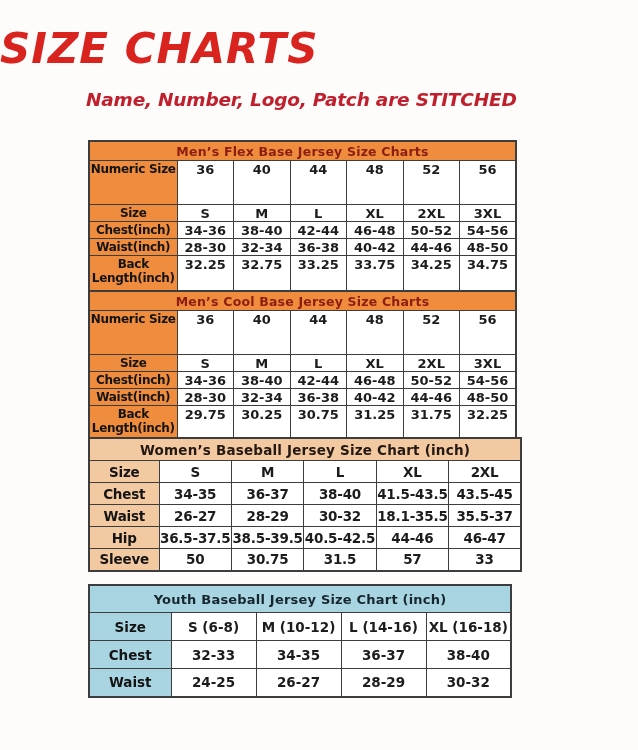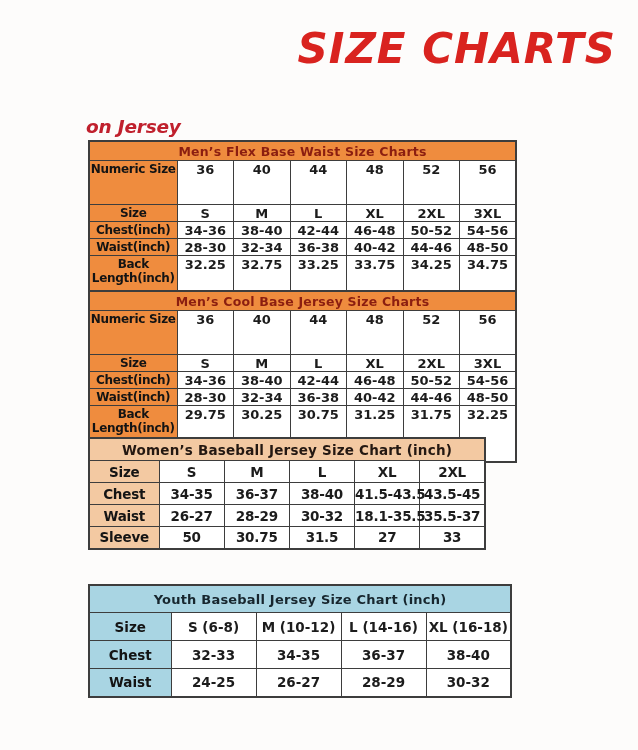--- a/index.html
+++ b/index.html
@@ -1,41 +1,41 @@
 <!DOCTYPE html>
 <html style="--title-red: #d9231f; --subtitle-red: #c0202d; --orange: #ef8c3e; --mens-title-text: #8b1e10; --peach: #f3c9a2; --womens-title-text: #241812; --blue: #a9d5e3; --youth-title-text: #17262e; --border: #3d3d3d; --label-text: #141414; --cell-text: #1c1c1c;"><head>
 <meta charset="utf-8">
 <style>
   html,body{margin:0;padding:0;background:#fff;}
   .page{
     position:relative;width:638px;height:750px;background:#fdfcfb;overflow:hidden;
     font-family:"DejaVu Sans",sans-serif;
   }
   .page-title{
-    position:absolute;top:24px;left:0;width:616px;text-align:right;
+    position:absolute;top:24px;left:0;width:616px;text-align:left;
     font-style:italic;font-weight:bold;font-size:42px;letter-spacing:1px;
     color:var(--title-red);
   }
   .subtitle{
     position:absolute;left:86px;top:86px;width:500px;
     font-style:italic;font-weight:bold;font-size:18.5px;letter-spacing:-0.2px;
     line-height:27px;color:var(--subtitle-red);
   }
   table.sizetable{
     position:absolute;border-collapse:collapse;table-layout:fixed;background:#fff;
     border:2px solid var(--border);
   }
   .sizetable th,.sizetable td{border:1px solid var(--border);padding:0;}
   .tbl-title{font-weight:bold;text-align:center;}
   .sizetable td{text-align:center;font-weight:bold;color:var(--cell-text);white-space:nowrap;}
   .sizetable td.rowlabel{white-space:normal;color:var(--label-text);}
 
   #t0{left:88px;top:140px;width:429px;}
   #t1{left:88px;top:290px;width:429px;}
-  #t2{left:88px;top:437px;width:398px;}
+  #t2{left:88px;top:437px;width:434px;}
   #t3{left:88px;top:584px;width:424px;}
 
   .t-mens .tbl-title{background:var(--orange);color:var(--mens-title-text);font-size:12.5px;height:18px;letter-spacing:.2px;}
   .t-mens td{font-size:13px;vertical-align:top;padding-top:1px;}
   .t-mens td.rowlabel{background:var(--orange);font-size:12px;letter-spacing:-.3px;line-height:14px;}
   .t-mens col.c0{width:88px;}
   .t-mens tr.r0{height:44px;padding-left:46px;}
   .t-mens tr.r1,.t-mens tr.r2,.t-mens tr.r3{height:16px;}
   .t-mens tr.r4{height:56px;}
 
@@ -52,37 +52,36 @@
   .t-youth tbody tr{height:28px;}
 </style>
 </head>
 <body>
 
 <div class="page">
 
   <div class="page-title">SIZE CHARTS</div>
 
   <div class="subtitle">
-    <br>
-    <span>on Jersey</span>
+    <span>Name, Number, Logo, Patch are STITCHED</span><br>
   </div>
 
   <table id="t0" class="sizetable t-mens">
       <colgroup>
         <col class="c0">
         <col>
         <col>
         <col>
         <col>
         <col>
         <col>
       </colgroup>
     <thead>
       <tr>
-        <th class="tbl-title" colspan="7">Men’s Flex Base Waist Size Charts</th>
+        <th class="tbl-title" colspan="7">Men’s Flex Base Jersey Size Charts</th>
       </tr>
     </thead>
     <tbody>
         <tr class="r0">
           <td class="rowlabel">Numeric Size</td>
           <td>36</td>
           <td>40</td>
           <td>44</td>
           <td>48</td>
           <td>52</td>
@@ -223,26 +222,34 @@
           <td>43.5-45</td>
         </tr>
         <tr class="r2">
           <td class="rowlabel">Waist</td>
           <td>26-27</td>
           <td>28-29</td>
           <td>30-32</td>
           <td>18.1-35.5</td>
           <td>35.5-37</td>
         </tr>
+        <tr class="r3">
+          <td class="rowlabel">Hip</td>
+          <td>36.5-37.5</td>
+          <td>38.5-39.5</td>
+          <td>40.5-42.5</td>
+          <td>44-46</td>
+          <td>46-47</td>
+        </tr>
         <tr class="r4">
           <td class="rowlabel">Sleeve</td>
           <td>50</td>
           <td>30.75</td>
           <td>31.5</td>
-          <td>27</td>
+          <td>57</td>
           <td>33</td>
         </tr>
       </tbody>
   </table>
 
   <table id="t3" class="sizetable t-youth">
       <colgroup>
         <col class="c0">
         <col>
         <col>

